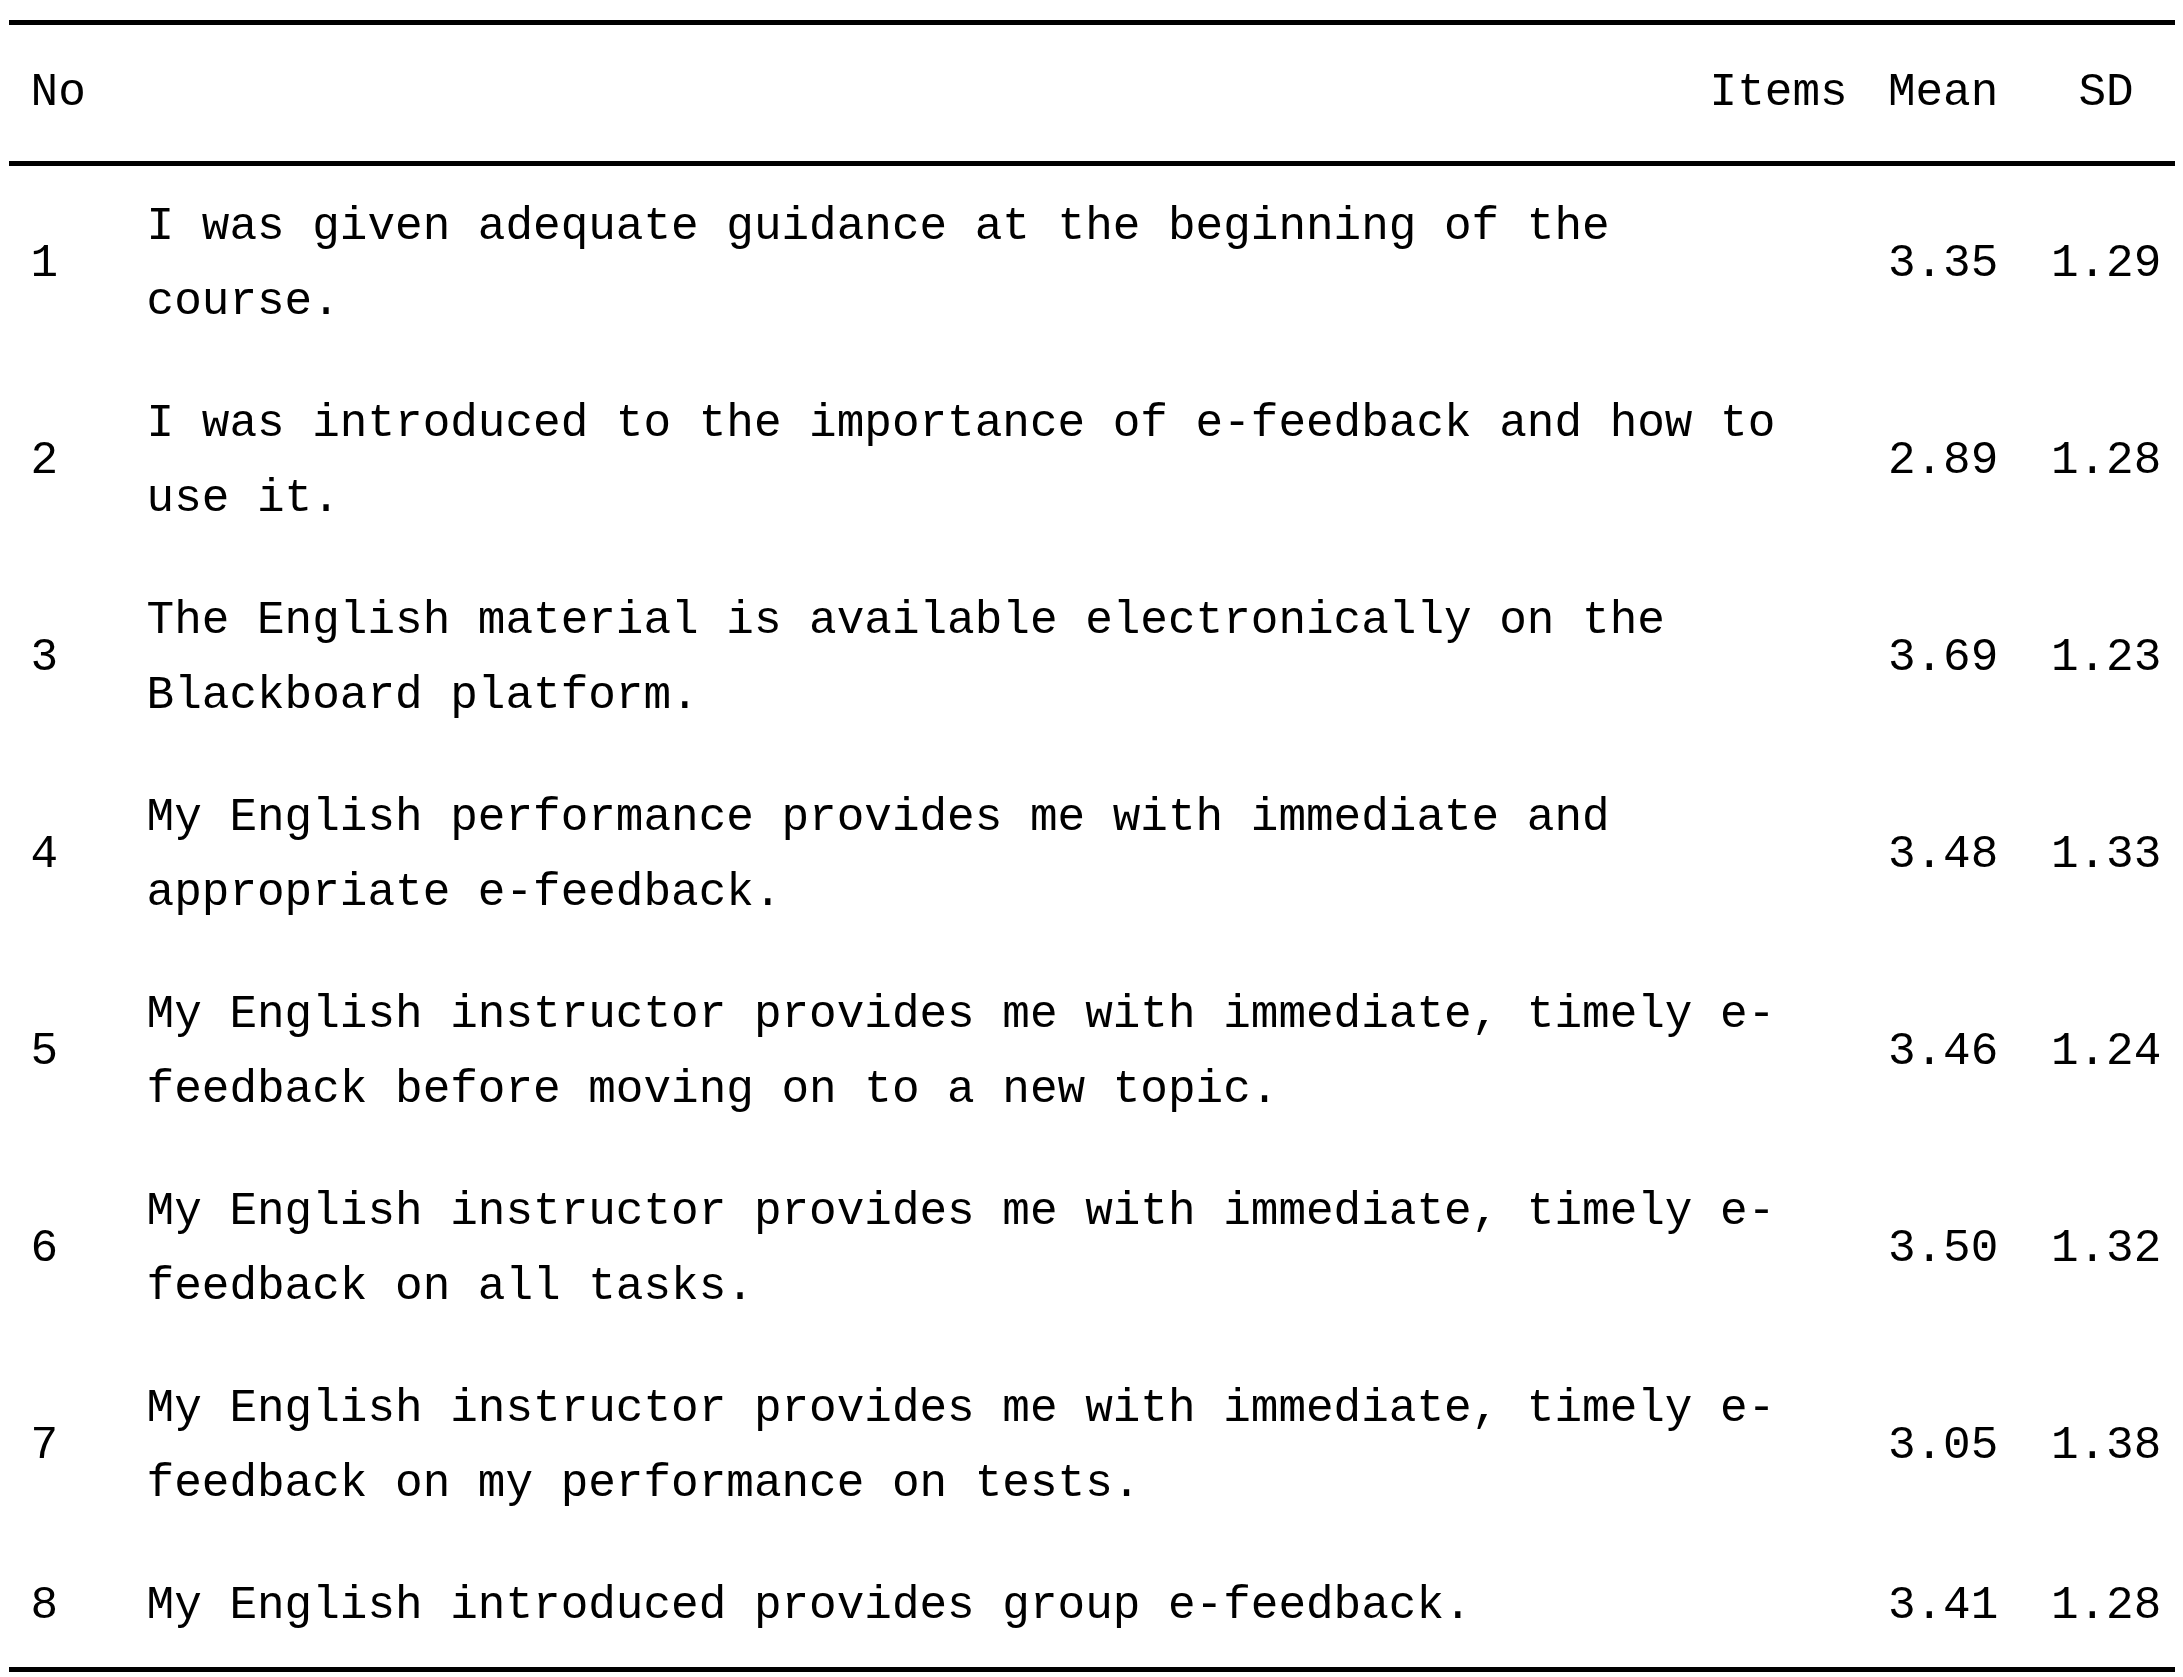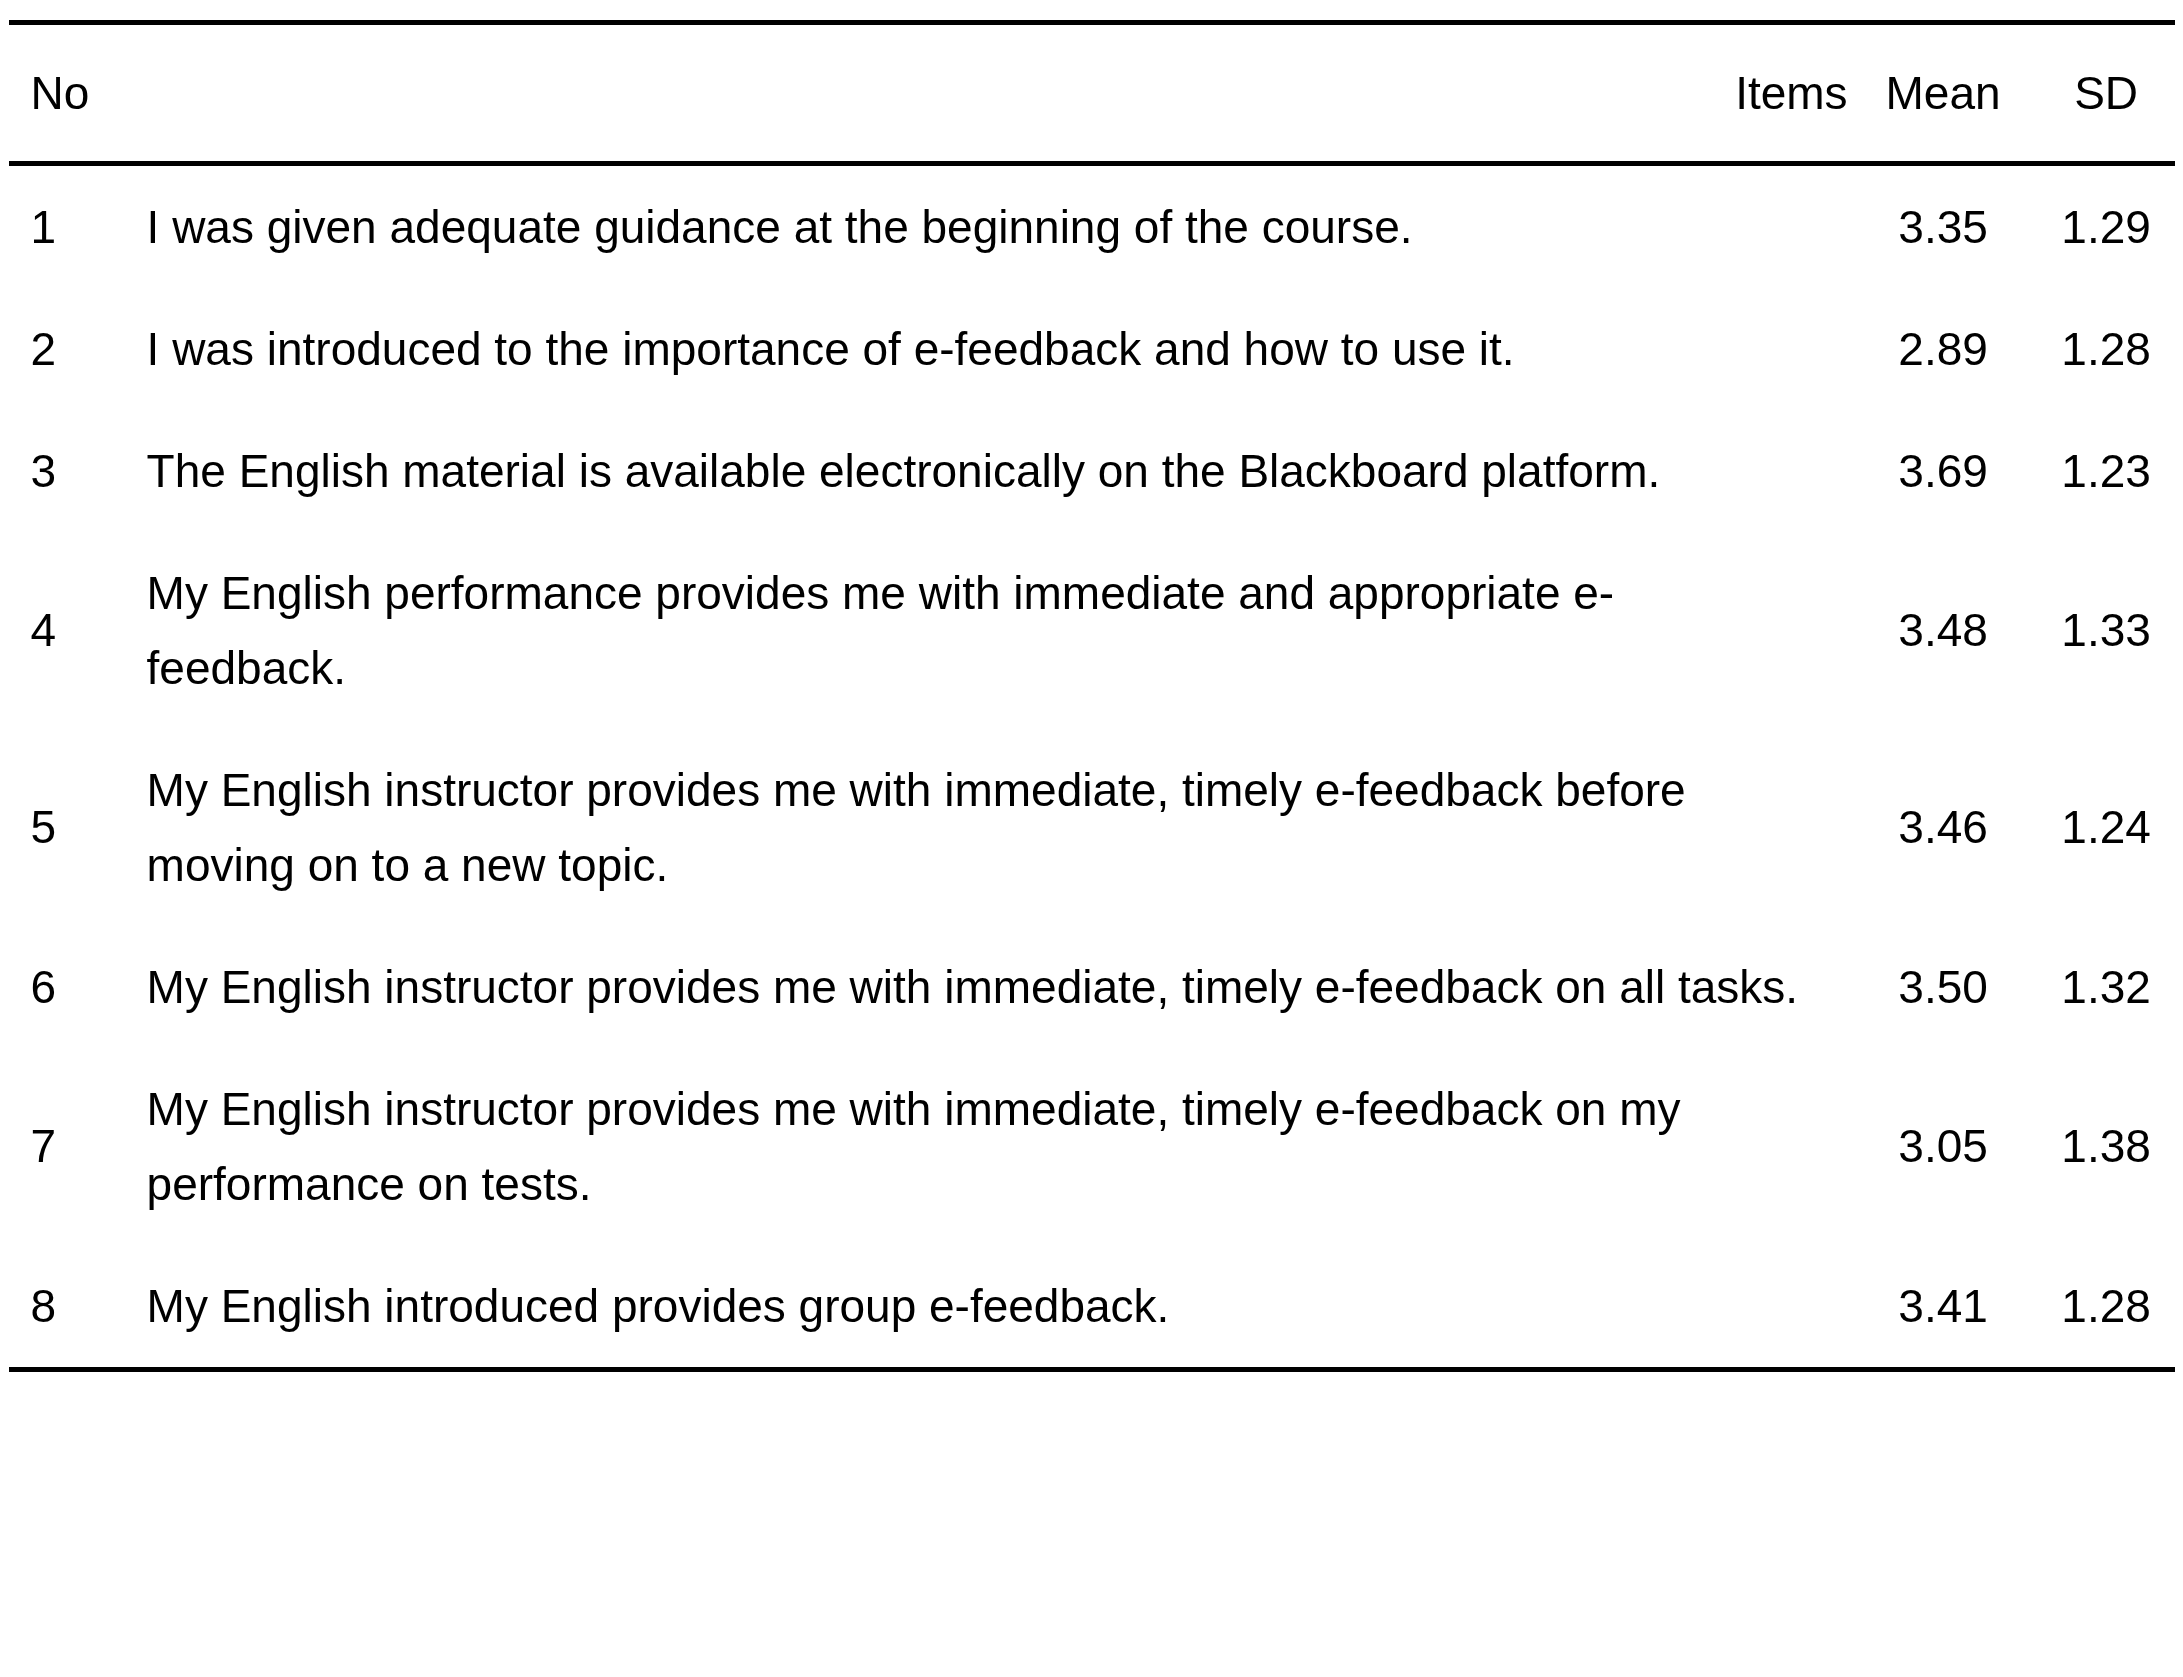--- a/index.html
+++ b/index.html
@@ -6,21 +6,21 @@
     margin: 0;
     padding: 0;
     background: #ffffff;
   }
   .page {
     position: relative;
     width: 2183px;
     height: 1678px;
     background: #ffffff;
     color: #000000;
-    font-family: Liberation Sans, sans-serif;
+    font-family: Liberation Mono, monospace;
     overflow: hidden;
   }
   table.stats-table {
     position: absolute;
     top: 20px;
     left: 8.6px;
     width: 2166px;
     border-collapse: collapse;
     border-top: 5.2px solid #000;
     border-bottom: 5.2px solid #000;

